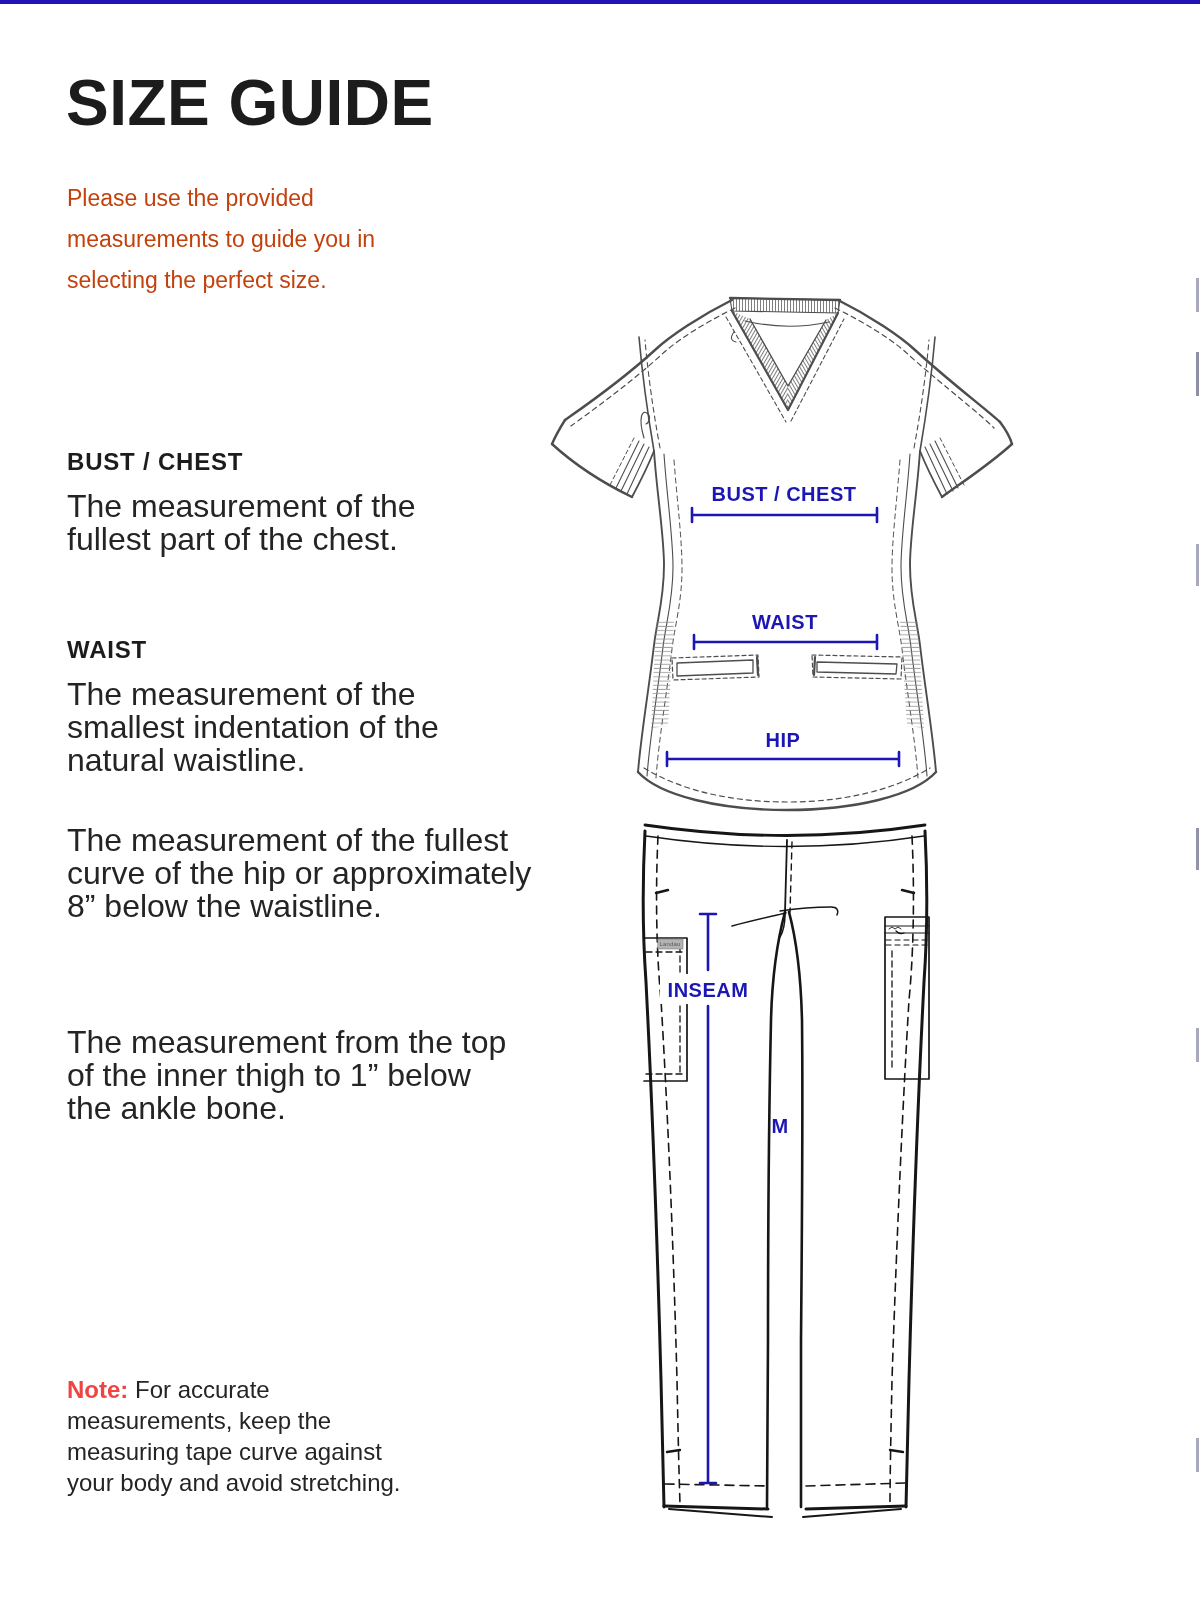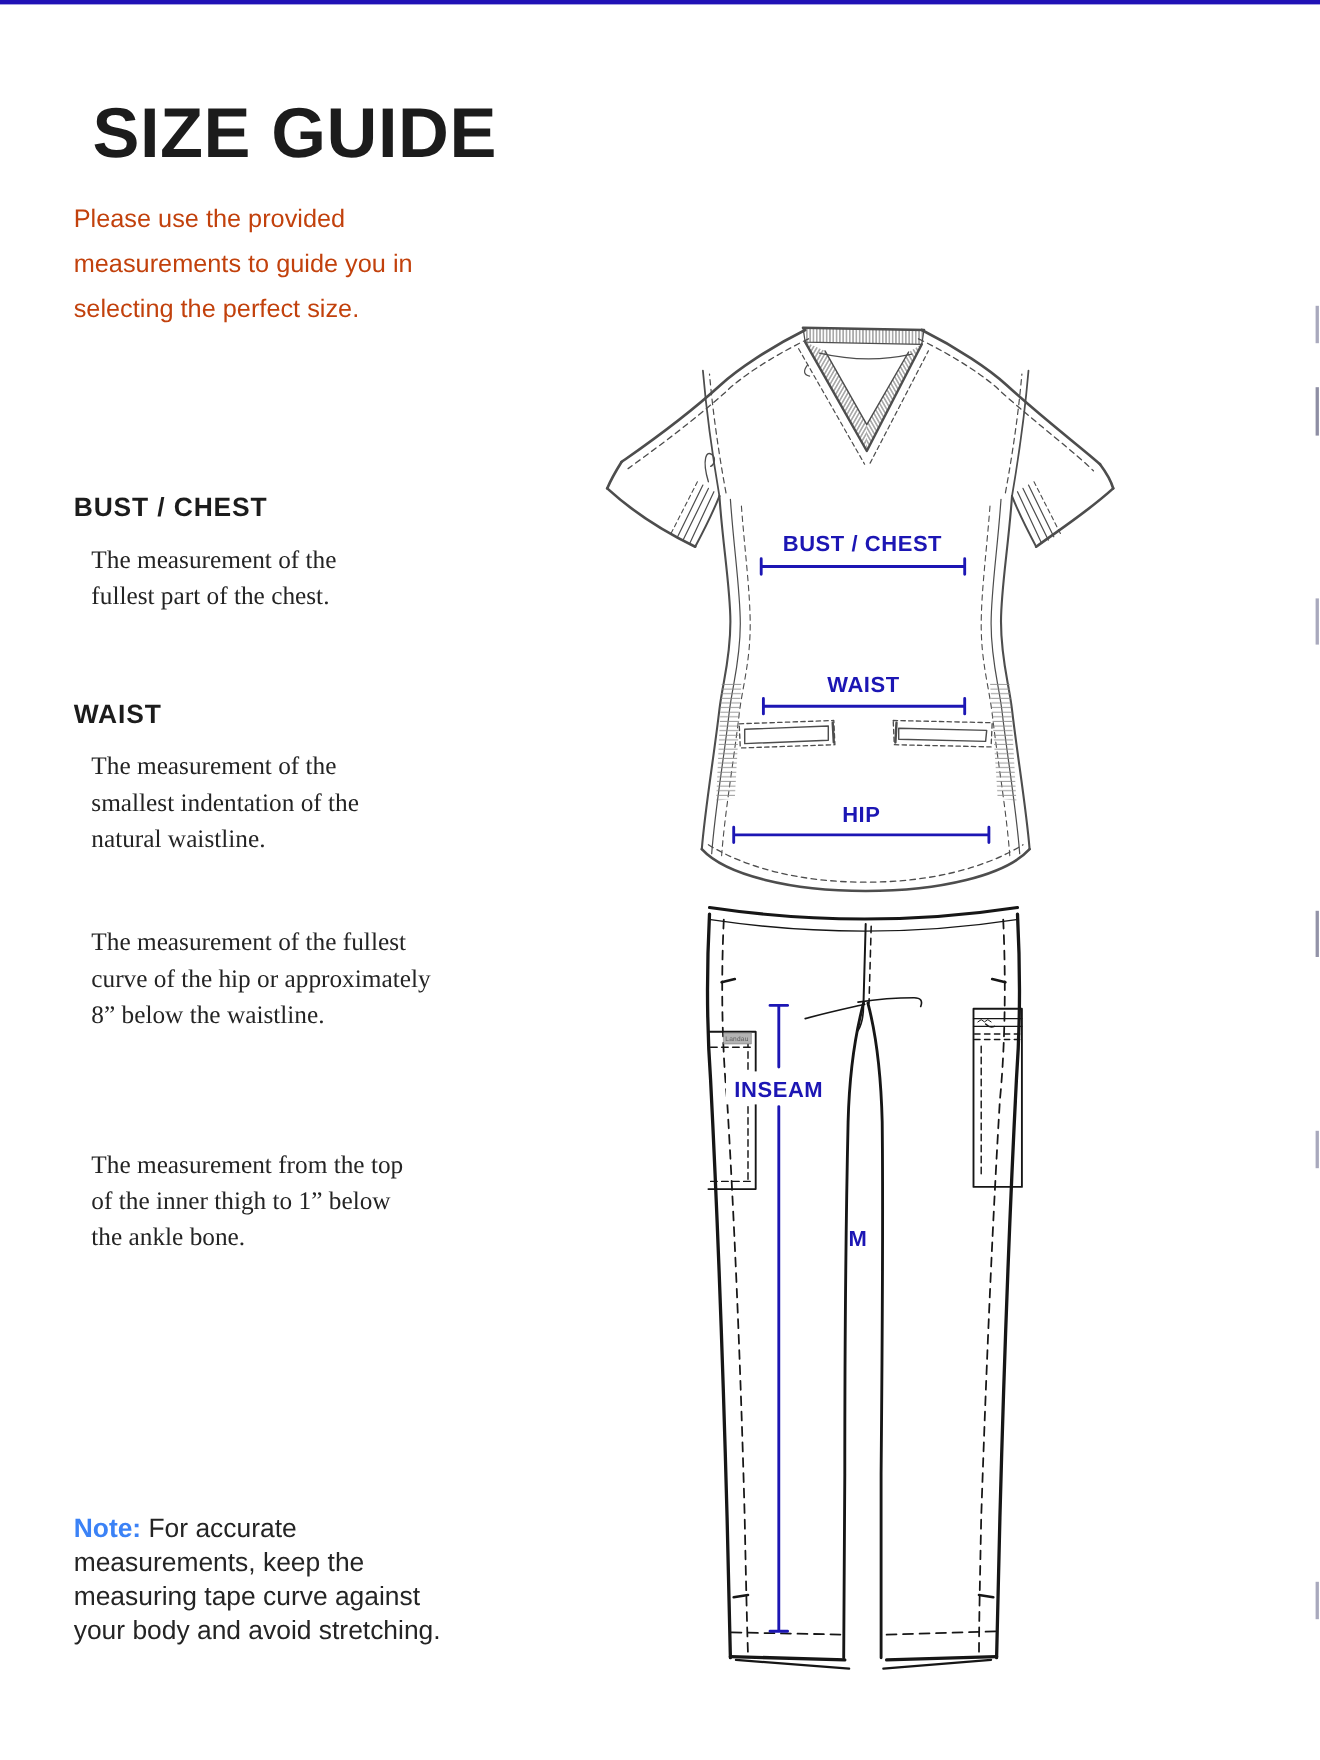--- a/index.html
+++ b/index.html
@@ -2,43 +2,43 @@
 <html><head>
 <meta charset="utf-8">
 <style>
   html,body{margin:0;padding:0;}
   body{
     width:1200px;height:1600px;position:relative;background:#ffffff;
     font-family:"Liberation Sans", sans-serif;overflow:hidden;color:#1f1f1f;
   }
   .top-border{position:absolute;top:0;left:0;width:1200px;height:4px;background:#2012b6;}
   h1.title{
-    position:absolute;left:66px;top:66px;margin:18px;
+    position:absolute;left:66px;top:66px;margin:0;
     font-size:64px;font-weight:800;letter-spacing:0.5px;color:#1c1c1c;
   }
   .intro{
     position:absolute;left:67px;top:178px;margin:0;width:490px;
     font-size:23px;line-height:41px;color:#c2410c;white-space:pre-line;
   }
   .sec{position:absolute;left:67px;}
   .sec h2{
     margin:0 0 14px 0;font-size:24px;font-weight:700;letter-spacing:0.8px;color:#1c1c1c;
   }
   .sec p{
-    margin:16px;font-size:23px;line-height:33px;color:#242424;white-space:pre-line;font-family:Liberation Serif, serif;
+    margin:0;font-size:32px;line-height:33px;color:#242424;white-space:pre-line;
   }
   .sec-bust{top:448px;}
   .sec-waist{top:636px;}
   .sec-hips{top:824px;}
   .sec-inseam{top:1026px;}
   .note{
     position:absolute;left:67px;top:1374px;width:420px;
     font-size:24px;line-height:31px;color:#242424;white-space:pre-line;
   }
-  .note b{font-weight:700;color:#3b82f6;}
+  .note b{font-weight:700;color:#ef4444;}
   .drawing{position:absolute;left:540px;top:280px;width:480px;height:1260px;}
   .edge-mark{position:absolute;left:1196px;width:3px;background:#a9a9bd;}
   svg text.mlabel{
     font-family:"Liberation Sans", sans-serif;font-weight:700;font-size:20px;
     letter-spacing:0.5px;
   }
   svg text.tag{
     font-family:"Liberation Sans", sans-serif;font-size:6px;letter-spacing:0.2px;
   }
 </style>

